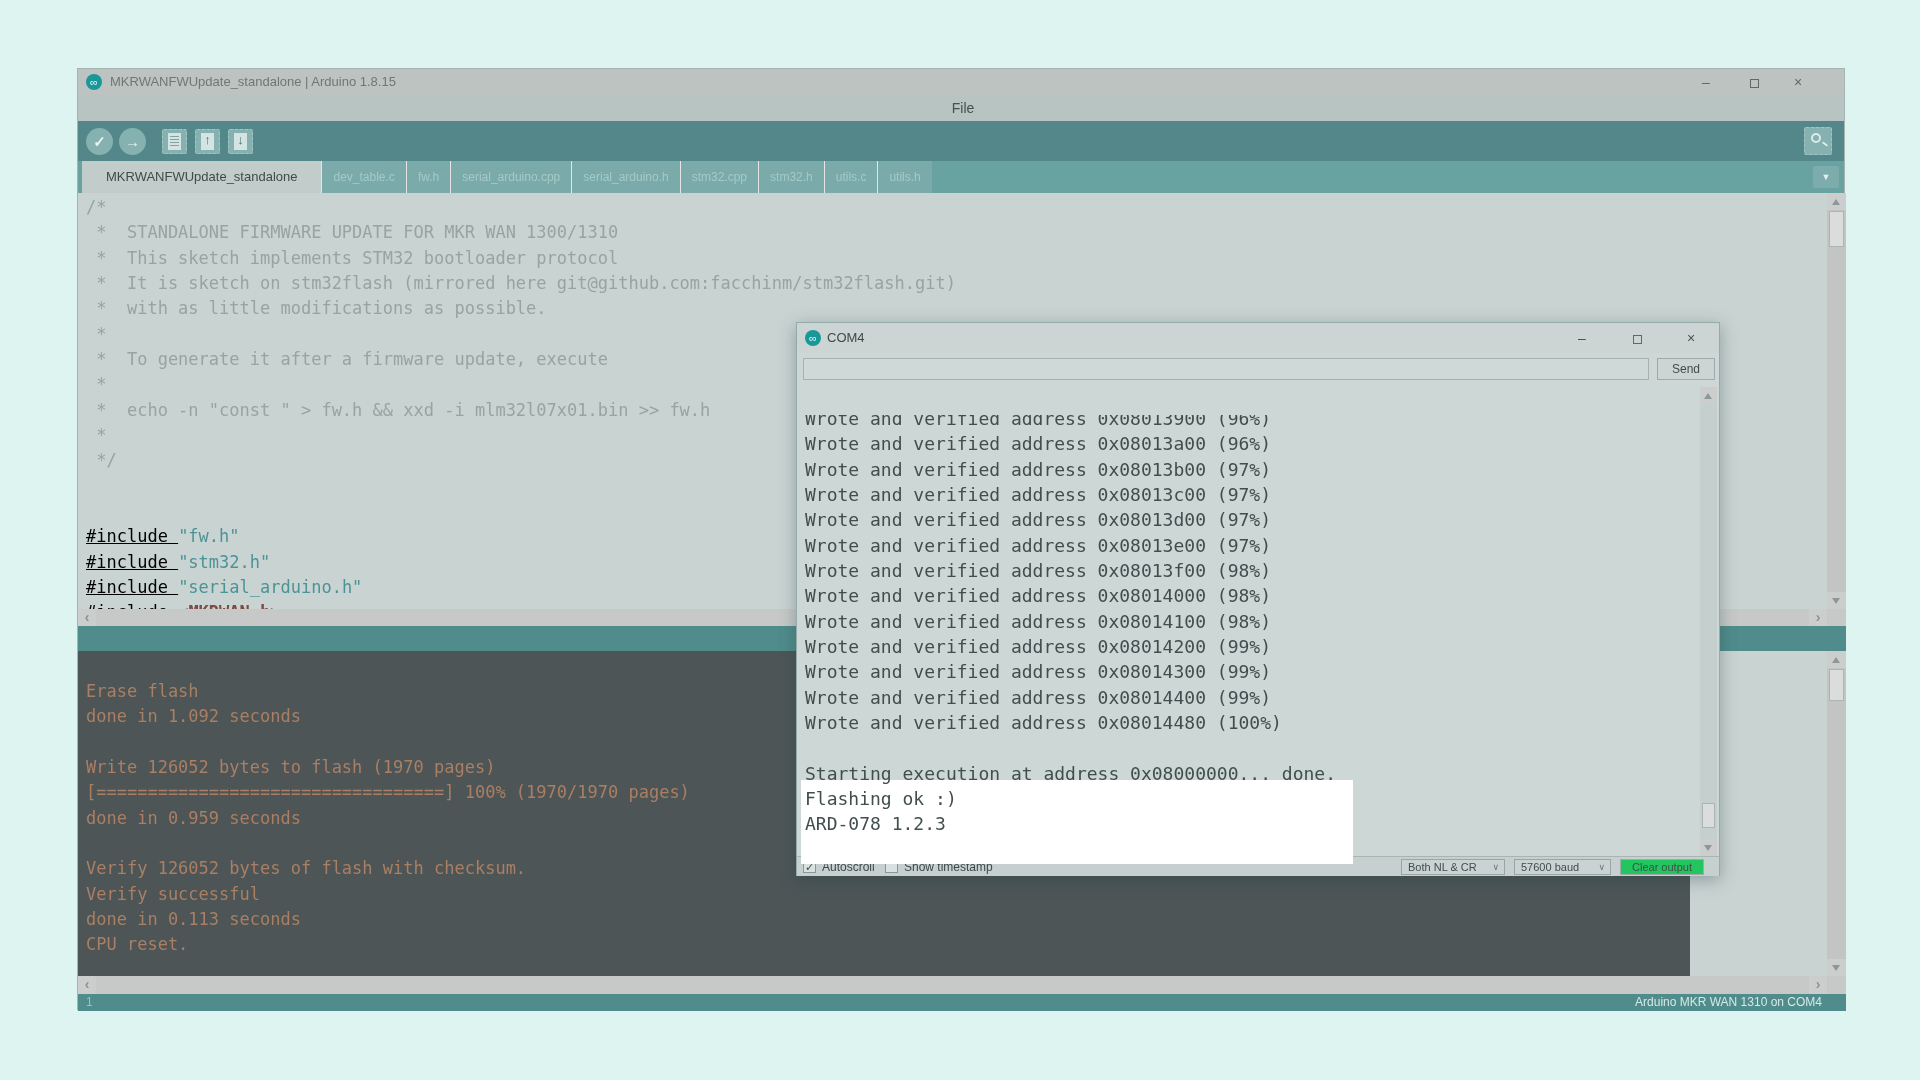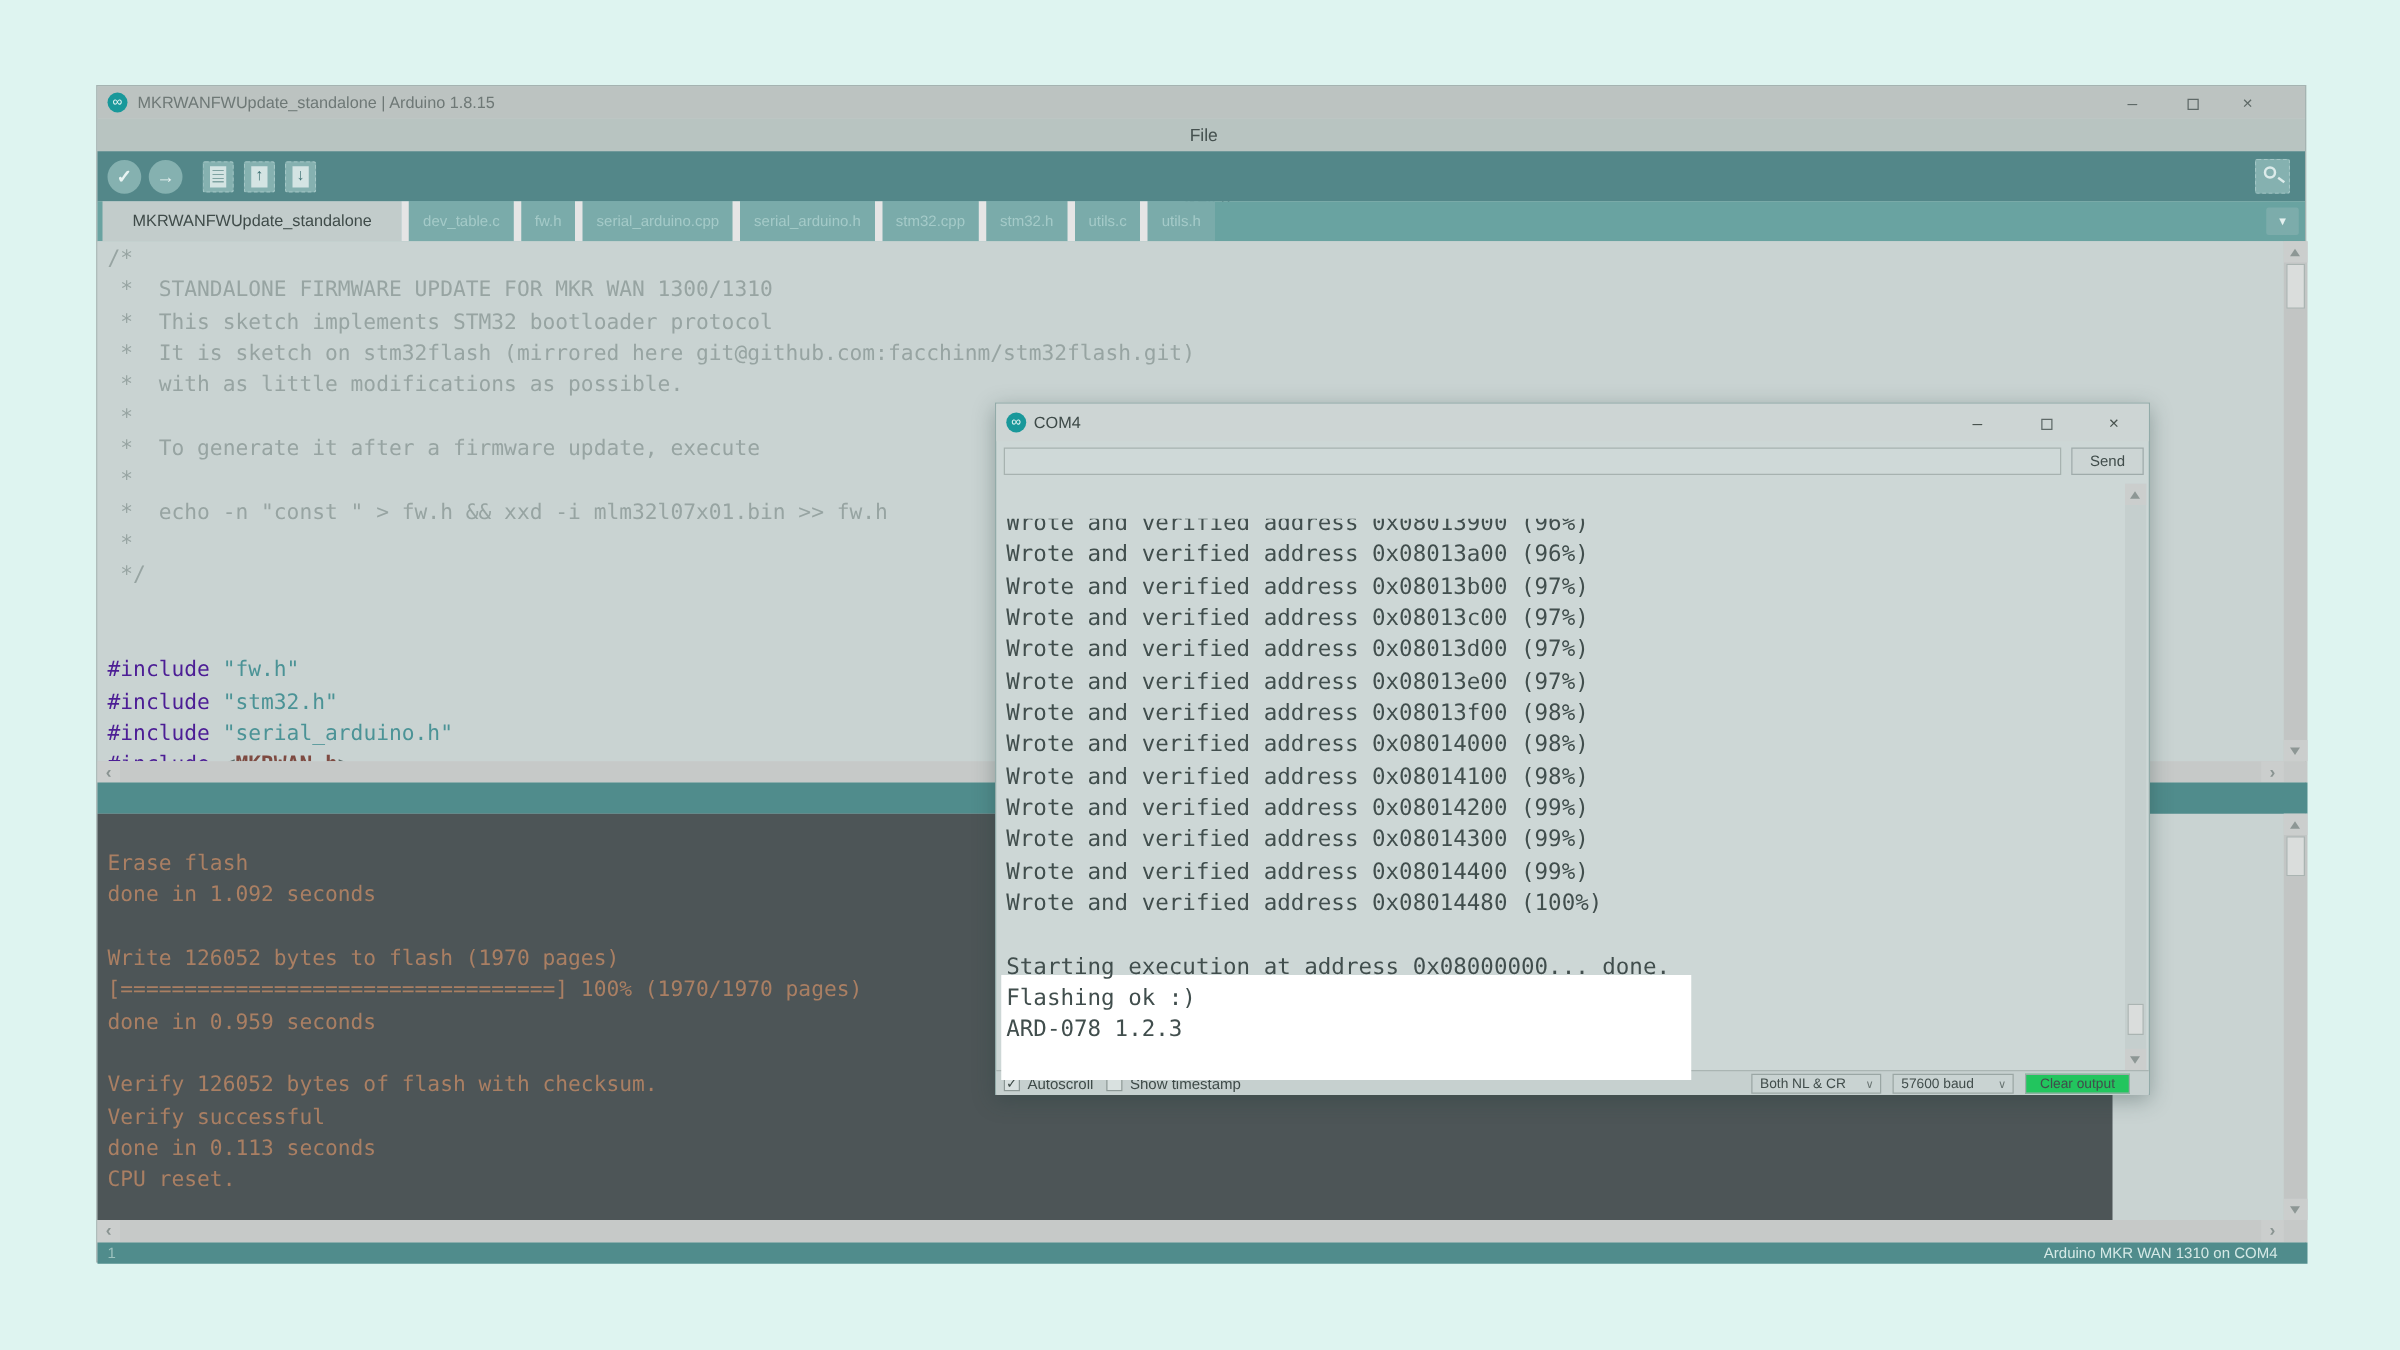--- a/index.html
+++ b/index.html
@@ -28,30 +28,30 @@
   .page-lines { position:absolute; left:2px; top:3px; width:9px; height:10px;
                 background:repeating-linear-gradient(#7fa3a2 0 1px, transparent 1px 3px); }
   .sq-glyph { position:absolute; left:0; top:2px; width:100%; text-align:center; font-size:13px; font-weight:bold; color:#3f7274; }
   .mag { position:absolute; left:6px; top:5px; width:10px; height:10px; border:2px solid #dcebea; border-radius:50%; }
   .mag-handle { position:absolute; left:17px; top:15px; width:6px; height:2px; background:#dcebea; transform:rotate(35deg); }
 
   
   .tabbar { left:0; top:92px; width:100%; height:32px; background:#69a3a1; }
   .tabs { position:absolute; left:4px; top:0; height:32px; display:flex; }
   .tab-active { height:32px; padding:0 24px; background:#c2cccb; color:#3f4b49; font-size:13px; line-height:32px; }
-  .tab { height:32px; padding:0 11px; background:#7aabaa; border-left:6px solid #e5e5e5; color:#a4cac8; font-size:12px; line-height:32px; }
+  .tab { height:32px; padding:0 11px; background:#7aabaa; border-left:1px solid #e5e5e5; color:#a4cac8; font-size:12px; line-height:32px; }
   .dd-btn { left:1735px; top:5px; width:26px; height:22px; background:#7cacab; border-radius:2px; text-align:center;
             font-size:9px; color:#e3f0ef; line-height:22px; }
 
   
   .editor { left:0; top:124px; width:1749px; height:416px; overflow:hidden; background:#c9d3d2; }
   .code { position:absolute; left:8px; top:2px; font-family:"DejaVu Sans Mono", monospace; font-size:17px; }
   .cline { height:25.33px; line-height:25.33px; white-space:pre; }
   .cm { color:#97a4a2; }
-  .kw { color:#4c1d95; }
+  .kw { color:#000000;text-decoration:underline; }
   .pl { color:#5d6d6b; }
   .str { color:#4b9396; }
   .inc { color:#7e4b42; font-weight:bold; }
 
   
   .vscroll { width:19px; background:#c2c5c4; }
   .ed-vs { left:1749px; top:124px; height:416px; }
   .con-vs { left:1749px; top:582px; height:325px; }
   .sbtn { position:absolute; left:0; width:19px; height:17px; background:#cbcecd; }
   .tri-up { position:absolute; left:5px; top:6px; width:0; height:0; border-left:4.5px solid transparent; border-right:4.5px solid transparent; border-bottom:6px solid #8d9795; }

